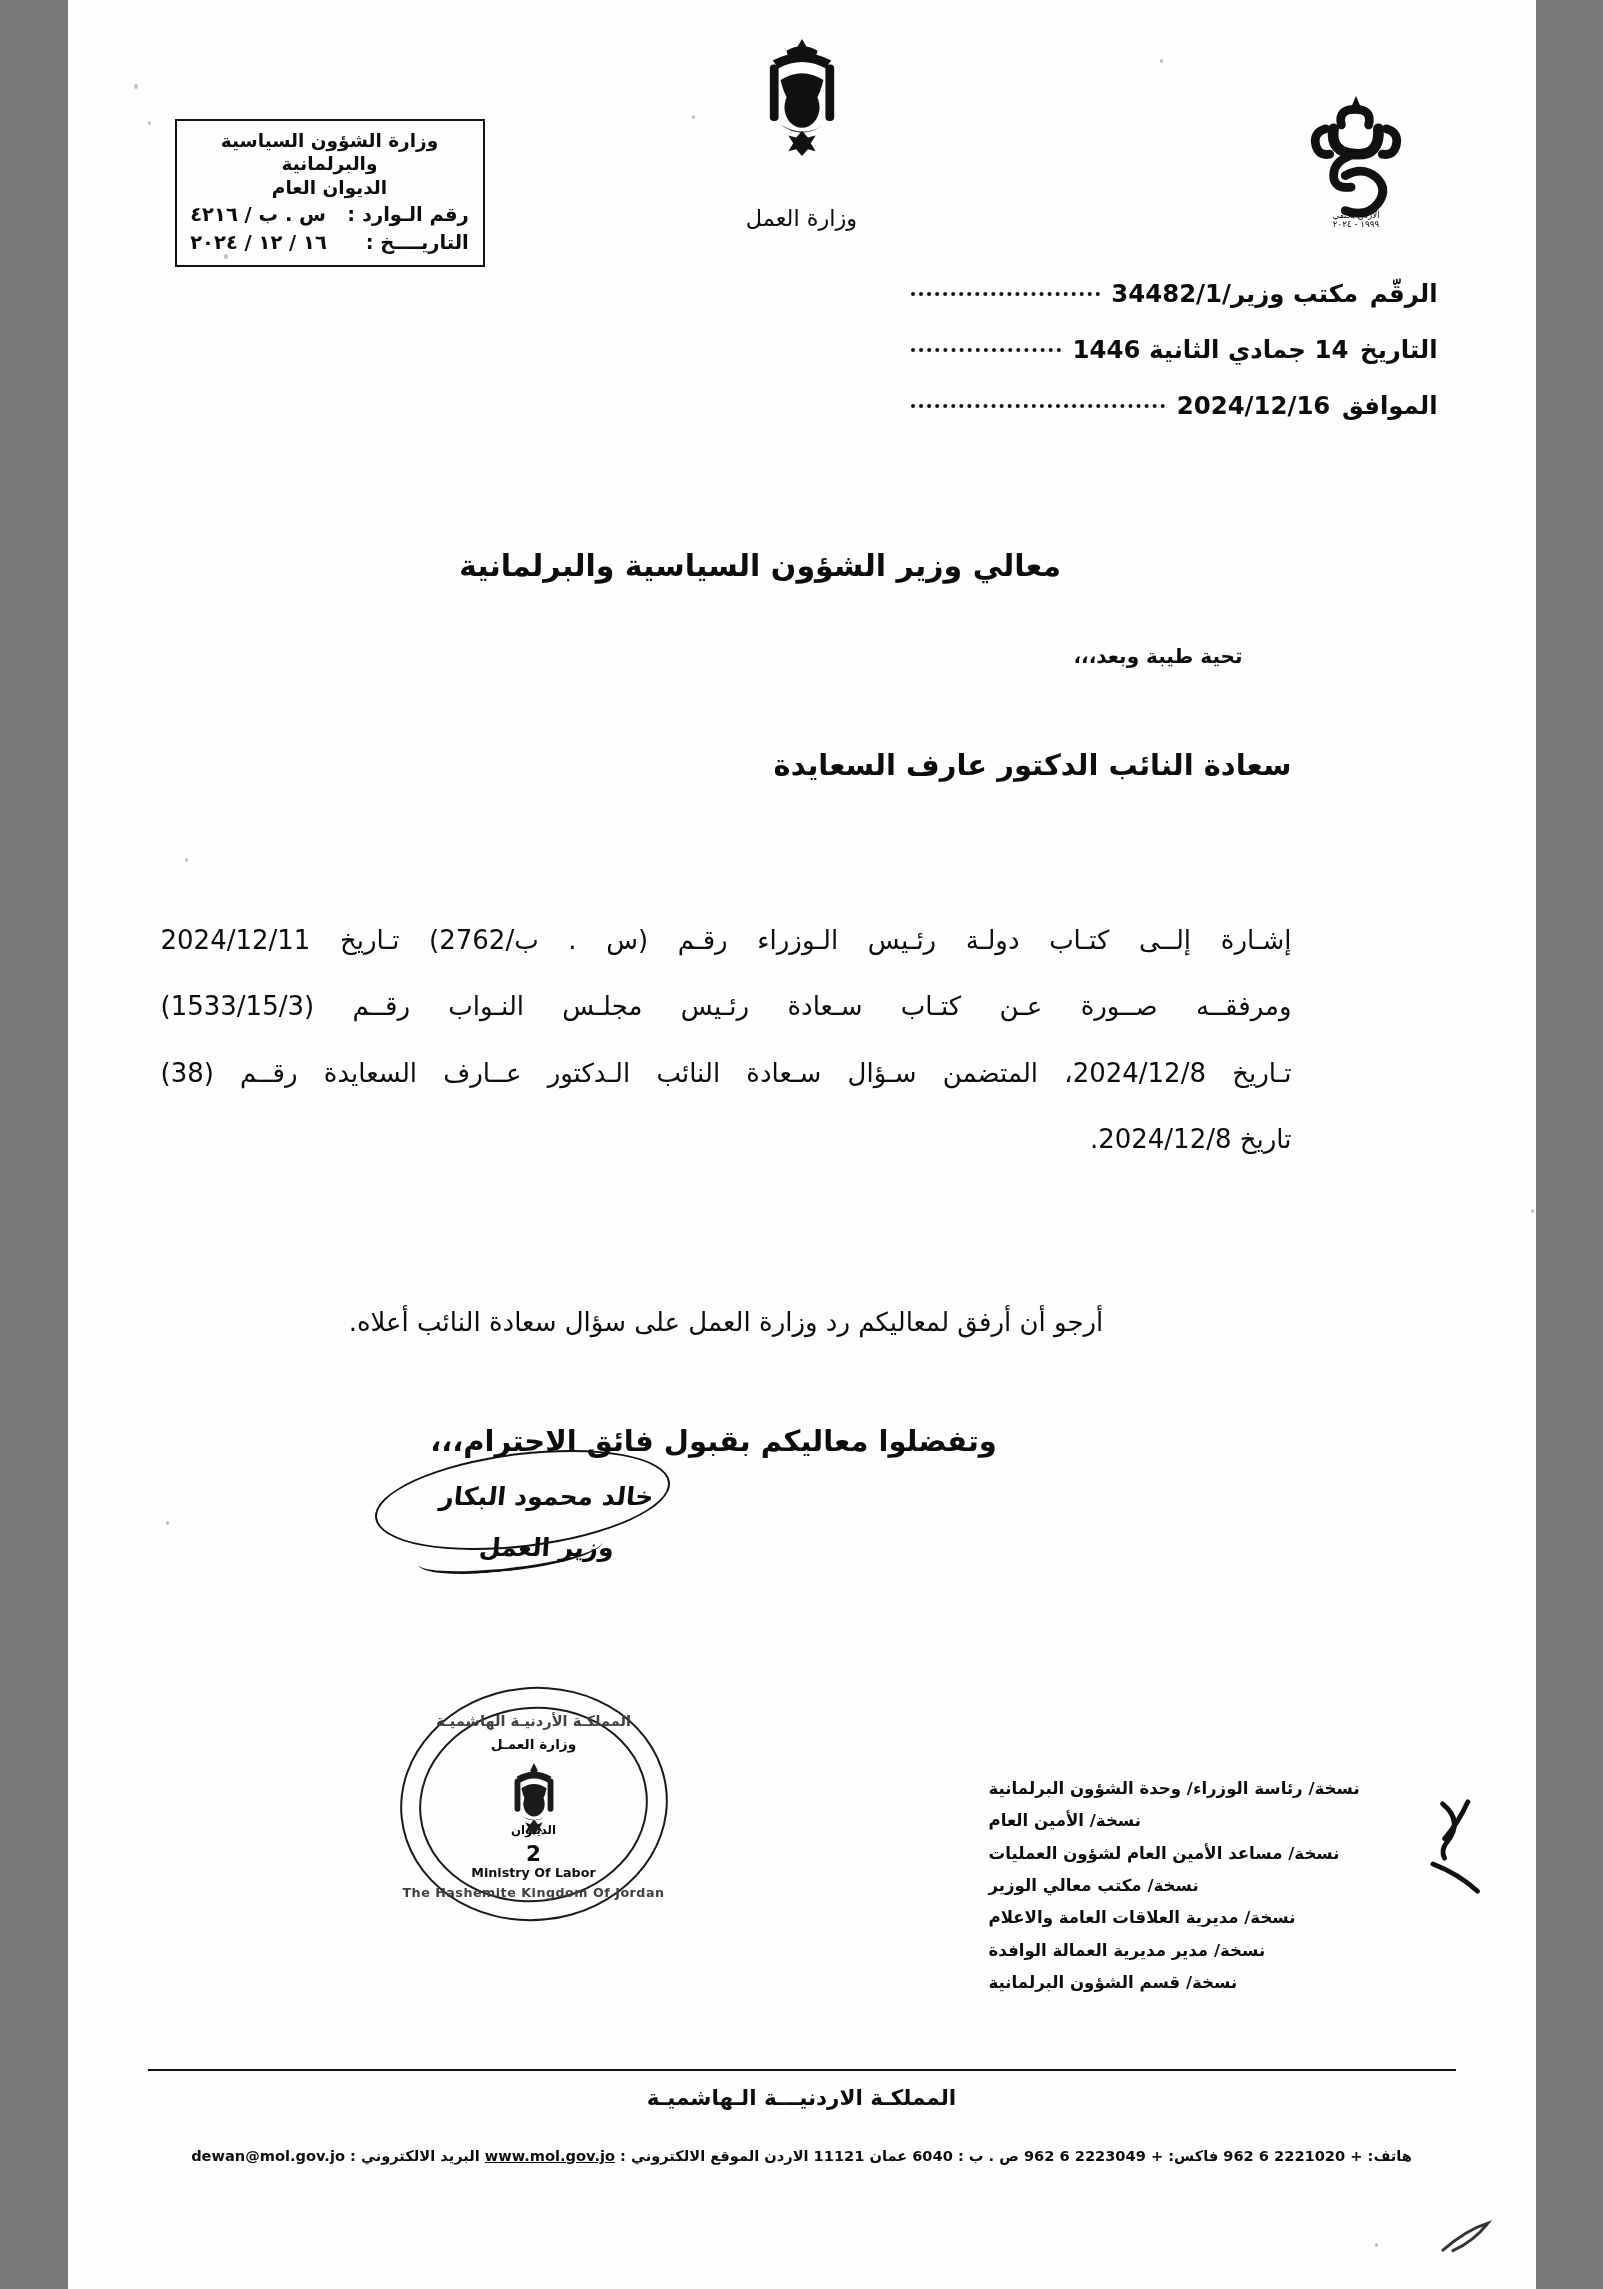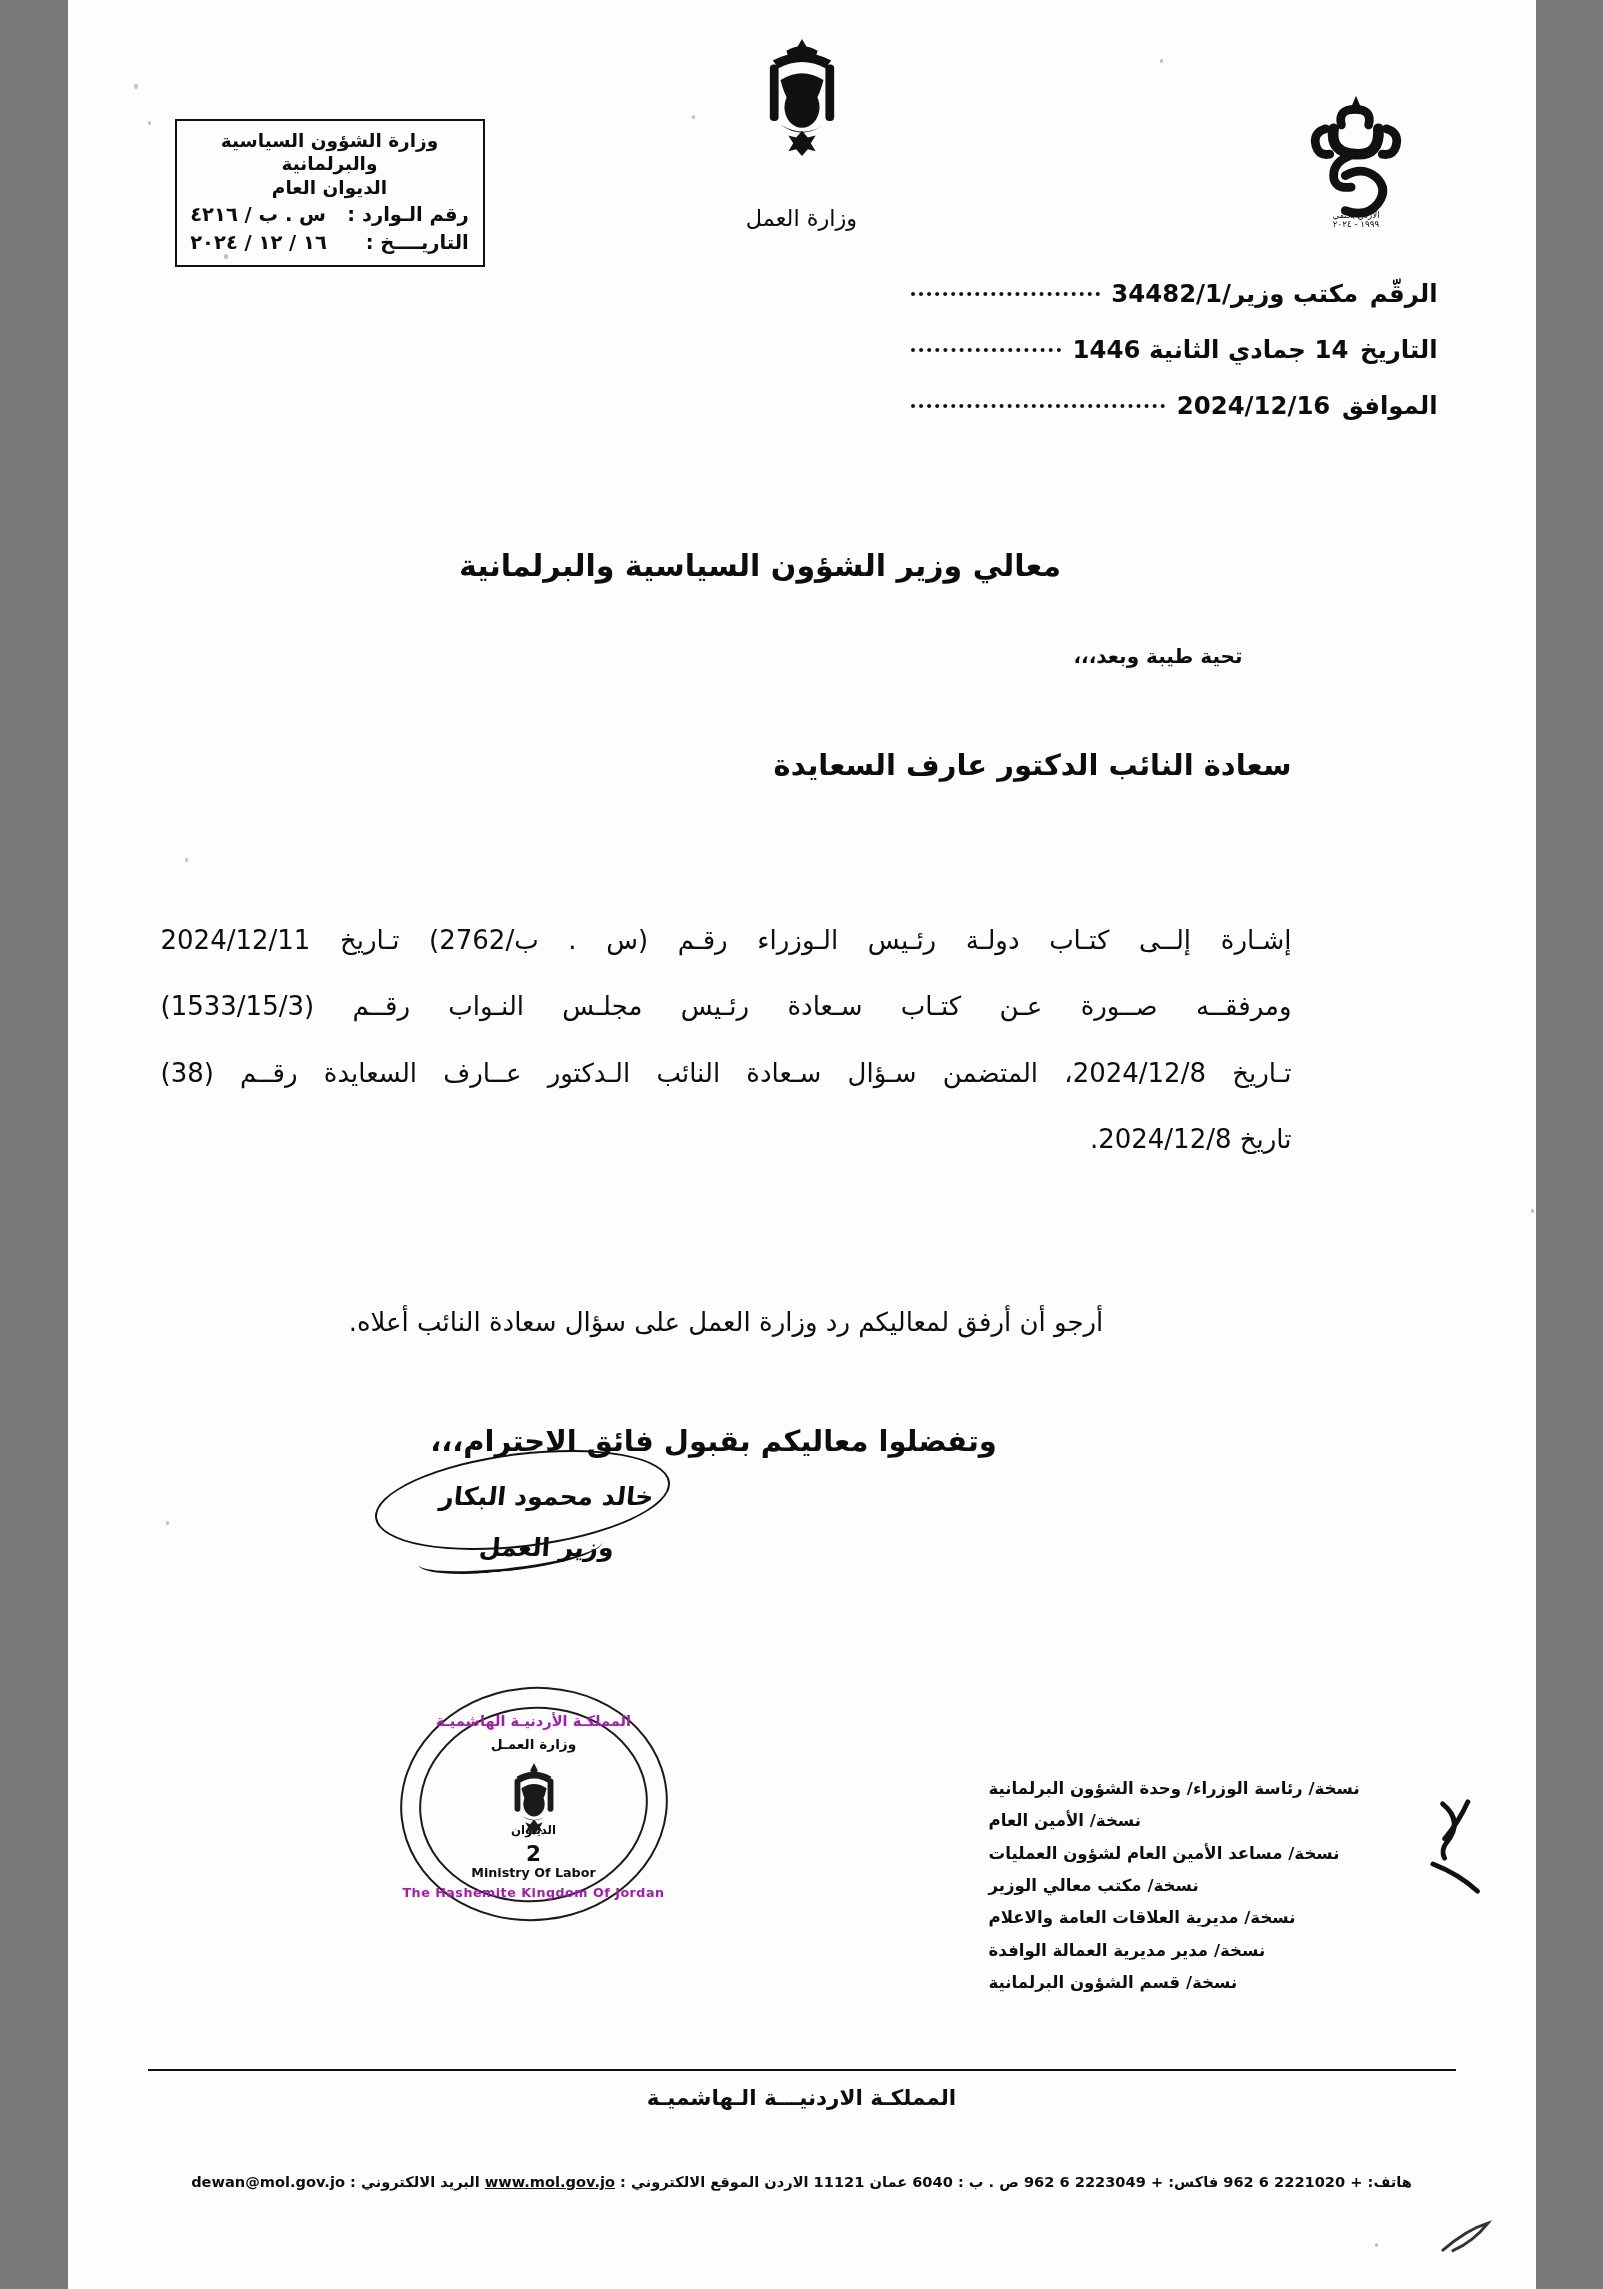--- a/index.html
+++ b/index.html
@@ -192,21 +192,21 @@
   .seal .ring2{
     position:absolute;inset:19.5px;
     border:2px solid #1a1a1a;
     border-radius:50%;
     transform:rotate(-6deg);
   }
   .seal .arc-top,.seal .arc-bot{
     position:absolute;left:0;right:0;
     text-align:center;
     font-size:14.6px;font-weight:bold;
-    color:#a21caf;
+    color:#404040;
   }
   .seal .arc-top{top:25px;}
   .seal .arc-mid{position:absolute;left:0;right:0;top:49px;text-align:center;font-size:13.7px;font-weight:bold;}
   .seal .arc-bot{bottom:21.5px;font-size:12.7px;letter-spacing:0.5px;}
   .seal .arc-bot2{position:absolute;left:0;right:0;bottom:41px;text-align:center;font-size:12.7px;font-weight:bold;}
   .seal .center-emblem{
     position:absolute;left:50%;top:48%;
     transform:translate(-50%,-50%);
     width:70px;height:76px;
   }
@@ -254,21 +254,21 @@
   }
   .foot-contact{
     position:absolute;
     left:0;right:0; top:2147px;
     text-align:center;
     font-size:14.6px;font-weight:bold;
     direction:rtl;
     white-space:nowrap;
   }
   .foot-contact .u{text-decoration:underline;}
-  .ltr{direction:ltr;unicode-bidi:embed;display:inline-block;margin-top:26px;}
+  .ltr{direction:ltr;unicode-bidi:embed;display:inline-block;}
 
   .corner-mark{
     position:absolute;
     right:47px; bottom:21.5px;
     font-size:33px;color:#333;
     transform:rotate(14deg);
   }
 </style>
 </head>
 <body>

